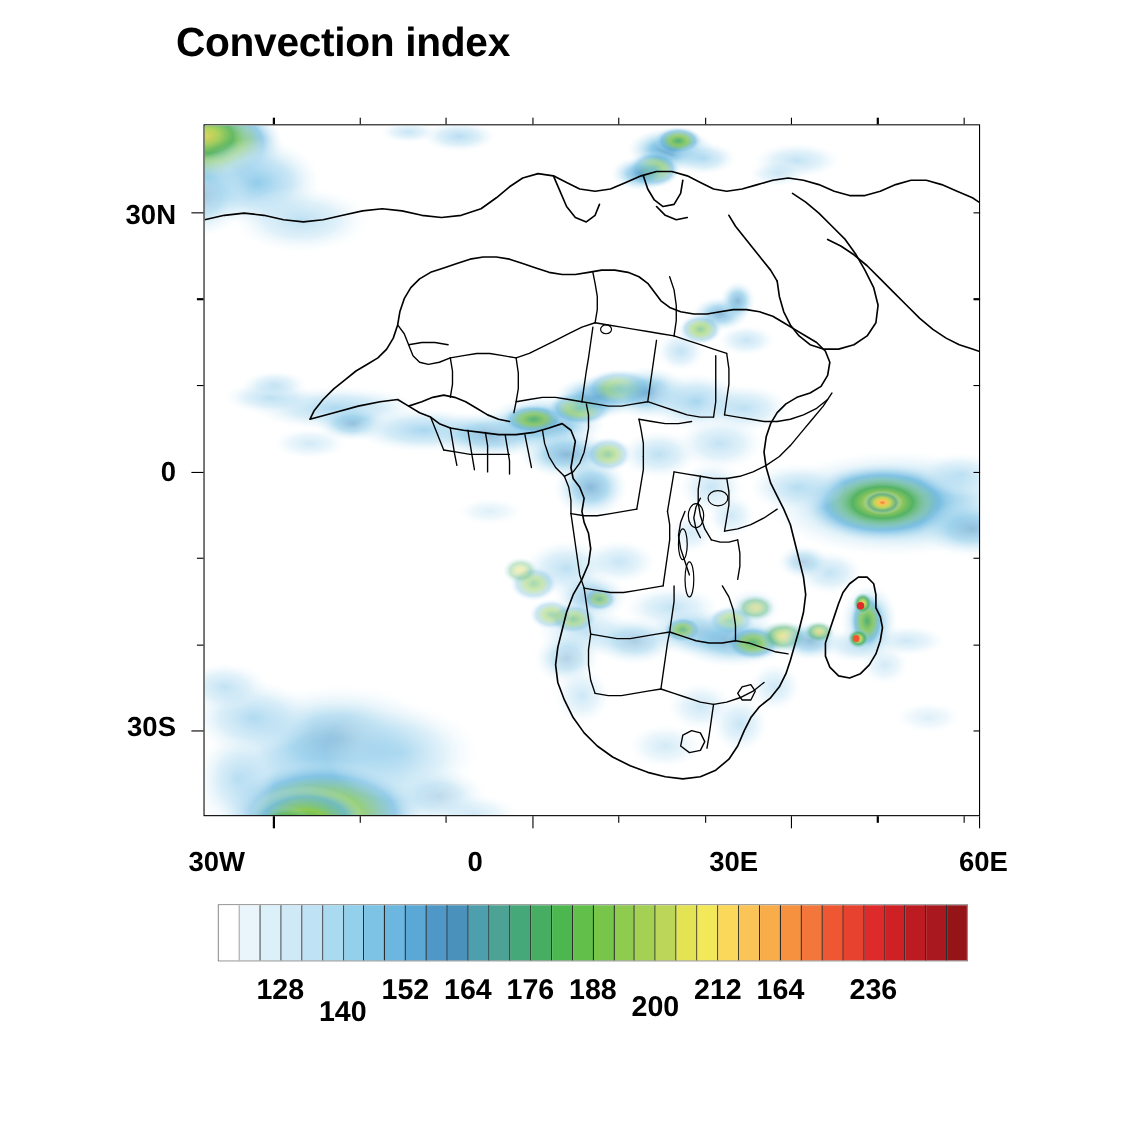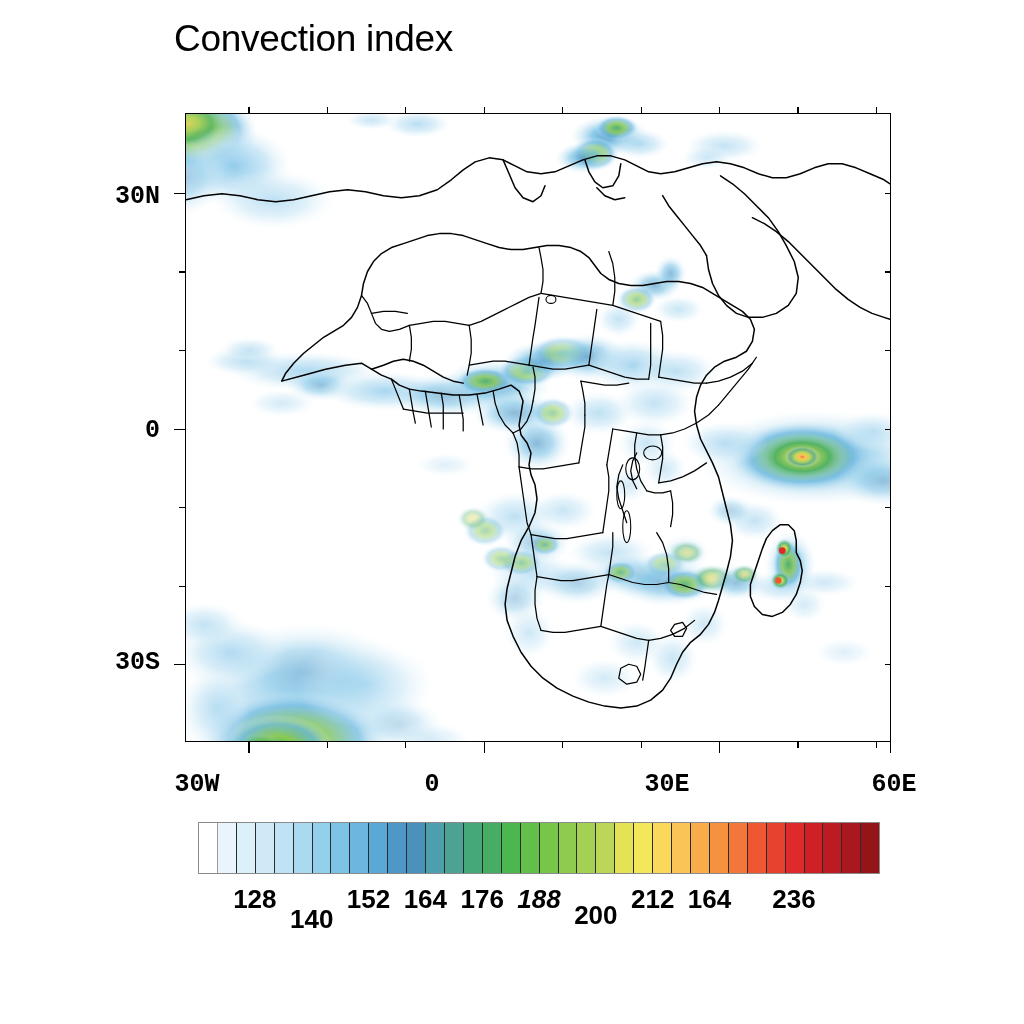--- a/index.html
+++ b/index.html
@@ -1,36 +1,36 @@
 <!DOCTYPE html>
 <html><head>
 <meta charset="utf-8">
 <style>
   html,body{margin:0;padding:0;background:#ffffff;}
   body{width:1024px;height:1024px;overflow:hidden;
        font-family:"Liberation Sans","DejaVu Sans",sans-serif;color:#000;}
   #page{position:relative;width:1024px;height:1024px;}
 
-  .ttl{position:absolute;font-weight:normal;white-space:nowrap;margin-left:14px;}
+  .ttl{position:absolute;font-weight:bold;white-space:nowrap;}
   #title-main{left:160px;top:18px;font-size:37px;letter-spacing:-0.3px;}
   #title-sub{left:180px;top:72px;font-size:28px;letter-spacing:-0.4px;}
 
   
   #map-frame{position:absolute;left:185px;top:113px;width:706px;height:629px;
              border:1.6px solid #000;box-sizing:border-box;background:#fff;overflow:hidden;}
   #map-canvas{position:absolute;left:0;top:0;width:100%;height:100%;}
 
   
   .tk{position:absolute;background:#000;}
   .tk-b{width:1.4px;height:11px;}
   .tk-bm{width:1.2px;height:6px;}
   .tk-l{height:1.4px;width:11px;}
   .tk-lm{height:1.2px;width:6px;}
 
-  .axlab{position:absolute;font-size:25px;font-weight:bold;white-space:nowrap;font-family:Liberation Mono, monospace;}
+  .axlab{position:absolute;font-size:25px;font-weight:bold;white-space:nowrap;}
   .xlab{top:770px;transform:translateX(-50%);}
   .ylab{left:160px;transform:translate(-100%,-50%);text-align:right;}
 
   
   #cbar-wrap{position:absolute;left:198px;top:822px;width:682px;height:52px;}
   #cbar{position:absolute;inset:0;display:flex;border:1.2px solid #8a8a8a;box-sizing:border-box;}
   #cbar .cell{flex:1 1 0;border-right:1px solid #2c2c2c;}
   #cbar .cell:last-child{border-right:none;}
   #cbar .cell.first{border-right:1px solid #9a9a9a;}
   .cblab{position:absolute;top:884px;font-size:26px;font-weight:bold;
@@ -425,20 +425,20 @@
         <div class="cell" style="background: rgb(169, 24, 31);"></div>
         <div class="cell" style="background: rgb(149, 20, 24);"></div>
       </div>
   </div>
   <div id="cbar-labels">
       <div class="cblab" style="left: 254.833px;">128</div>
       <div class="cblab" style="left: 311.667px; margin-top: 20px;">140</div>
       <div class="cblab" style="left: 368.5px;">152</div>
       <div class="cblab" style="left: 425.333px; text-align: right;">164</div>
       <div class="cblab" style="left: 482.167px;">176</div>
-      <div class="cblab" style="left: 539px; font-style: italic;">188</div>
+      <div class="cblab" style="left: 539px;">188</div>
       <div class="cblab" style="left: 595.833px; margin-top: 16px;">200</div>
       <div class="cblab" style="left: 652.667px;">212</div>
       <div class="cblab" style="left: 709.5px;">164</div>
       <div class="cblab" style="left: 794px;">236</div>
     </div>
 
 </div>
 
 </body></html>

